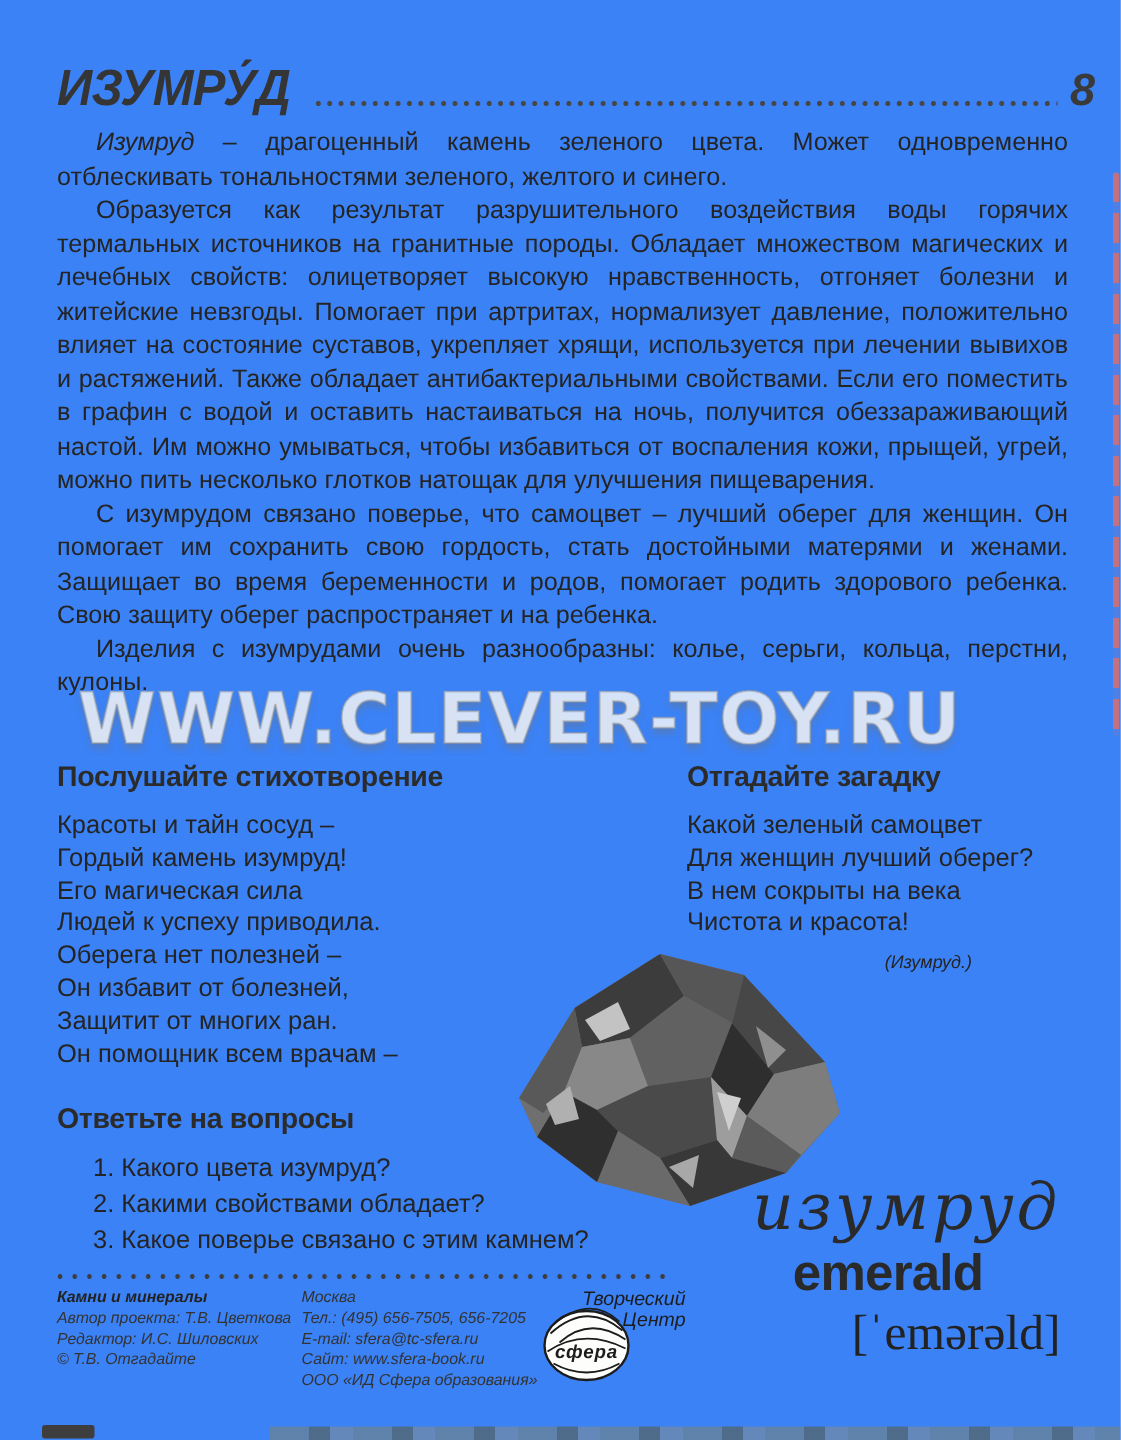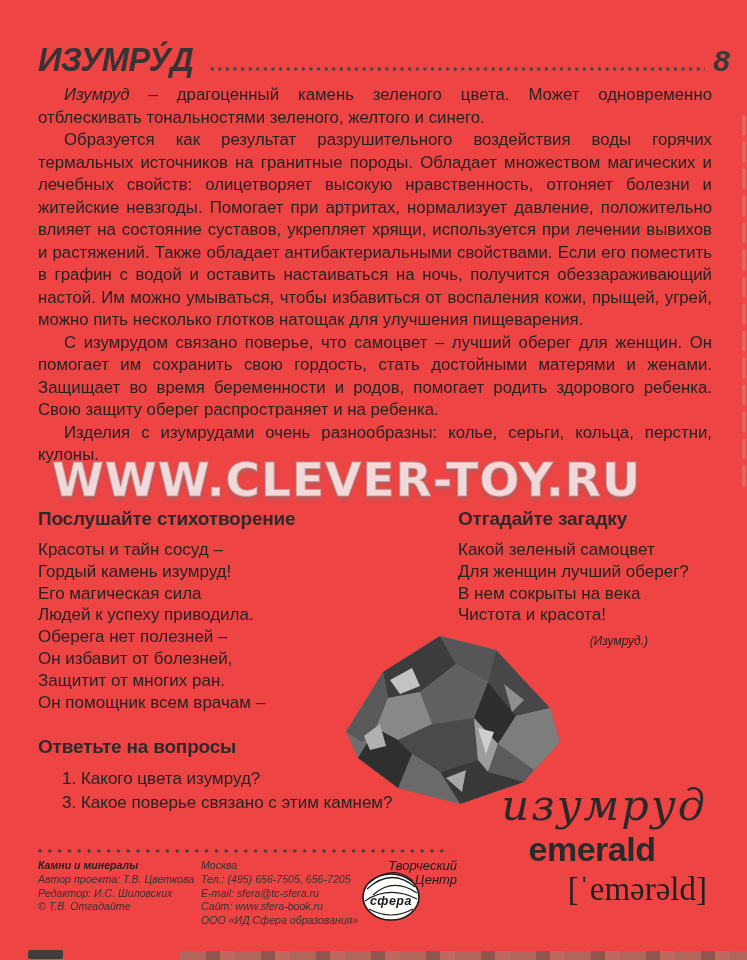--- a/index.html
+++ b/index.html
@@ -3,21 +3,21 @@
 <meta charset="utf-8">
 <style>
   html,body{margin:0;padding:0;}
   body{
     width:747px;height:960px;
     font-family:"Liberation Sans",sans-serif;
     background:#ffffff;
   }
   .page{
     position:relative;width:747px;height:960px;
-    background:#ef4444;overflow:hidden;color:#222;
+    background:#3b82f6;overflow:hidden;color:#222;
   }
 
   
   .title-row{
     position:absolute;top:30px;left:38px;width:692px;height:46px;
     display:flex;align-items:flex-end;
   }
   .page-title{
     font-size:34px;font-weight:bold;font-style:italic;
     letter-spacing:-0.5px;color:#353535;line-height:1;
@@ -167,20 +167,21 @@
       <div class="verse-line">Для женщин лучший оберег?</div>
       <div class="verse-line">В нем сокрыты на века</div>
       <div class="verse-line">Чистота и красота!</div>
       <div class="riddle-answer">(Изумруд.)</div>
     </div>
   </div>
 
   <div class="questions">
     <div class="sec-heading">Ответьте на вопросы</div>
     <div class="question-item">1. Какого цвета изумруд?</div>
+    <div class="question-item">2. Какими свойствами обладает?</div>
     <div class="question-item">3. Какое поверье связано с этим камнем?</div>
   </div>
 
   <svg class="mineral" viewBox="0 0 244 190" xmlns="http://www.w3.org/2000/svg">
     <polygon points="18,112 55,52 112,16 168,30 222,88 232,122 196,162 132,184 70,168 30,138" fill="#6f6f6f"></polygon>
     <polygon points="55,52 112,16 128,44 92,72 60,78" fill="#3c3c3c"></polygon>
     <polygon points="112,16 168,30 160,62 128,44" fill="#565656"></polygon>
     <polygon points="168,30 222,88 188,96 160,62" fill="#474747"></polygon>
     <polygon points="18,112 55,52 60,78 48,108 34,122" fill="#595959"></polygon>
     <polygon points="60,78 92,72 104,104 70,120 48,108" fill="#888888"></polygon>

